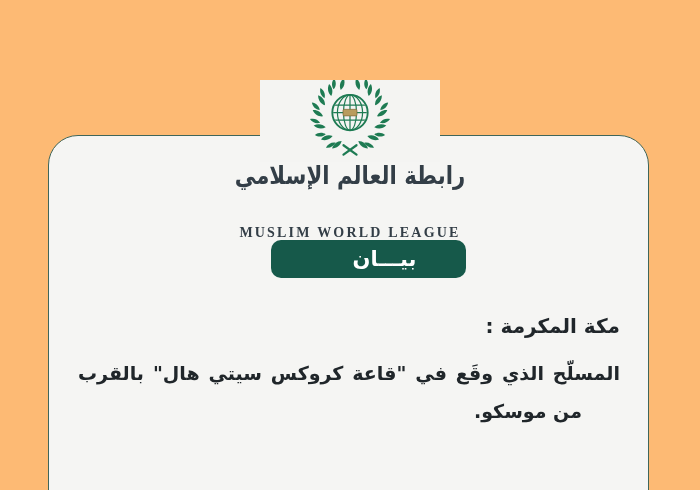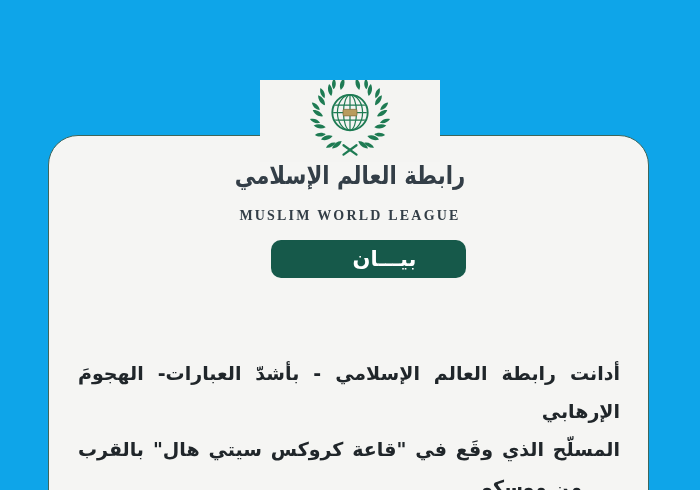--- a/index.html
+++ b/index.html
@@ -1,38 +1,38 @@
 <!DOCTYPE html>
 <html lang="ar"><head>
 <meta charset="utf-8">
 <style>
   html,body{margin:0;padding:0;}
   body{width:700px;height:490px;overflow:hidden;font-family:"DejaVu Sans",sans-serif;}
-  .stage{position:relative;width:700px;height:490px;background:#0ea5e9;}
+  .stage{position:relative;width:700px;height:490px;background:#fdba74;}
 
   .card{
     position:absolute;left:48px;top:135px;width:601px;height:430px;
     border:1.5px solid #3f665a;border-radius:30px;background:#f5f5f3;
     box-sizing:border-box;
   }
 
   .logo-badge{
     position:absolute;left:260px;top:80px;width:180px;height:82px;
     background:#f4f4f2;display:flex;align-items:flex-start;justify-content:center;
     z-index:3;
   }
   .logo-badge svg{display:block;}
 
   .arabic-calligraphy{
     position:absolute;left:0;top:161px;width:700px;text-align:center;z-index:4;
     font-size:25px;font-weight:bold;color:#333e47;
     transform:scaleX(.85);letter-spacing:0px;direction:rtl;
   }
   .english-title{
-    position:absolute;left:0;top:208px;width:700px;text-align:center;z-index:4;
+    position:absolute;left:0;top:225px;width:700px;text-align:center;z-index:4;
     font-family:"Liberation Serif",serif;font-weight:bold;font-size:14px;
     letter-spacing:2.2px;color:#333e47;
   }
 
   .banner{
     position:absolute;left:271px;top:240px;width:163px;height:38px;z-index:4;
     background:#16594a;border-radius:10px;
     display:flex;align-items:center;justify-content:center;
     color:#ffffff;font-size:21px;font-weight:bold;direction:rtl;padding-left:32px;
   }
@@ -120,20 +120,20 @@
   </div>
 
   <div class="arabic-calligraphy">رابطة العالم الإسلامي</div>
 
   <div class="english-title">MUSLIM WORLD LEAGUE</div>
 
   <div class="banner">
     <span>بيـــان</span>
   </div>
 
+  <div class="dateline">مكة المكرمة :</div>
 
   <div class="para">
-    <div class="jline">أدانت رابطة العالم الإسلامي - بأشدّ العبارات- الهجومَ الإرهابي</div>
     <div class="jline">المسلّح الذي وقَع في "قاعة كروكس سيتي هال" بالقرب</div>
     <div class="lastline">من موسكو.</div>
   </div>
 
 </div>
 
 </body></html>

